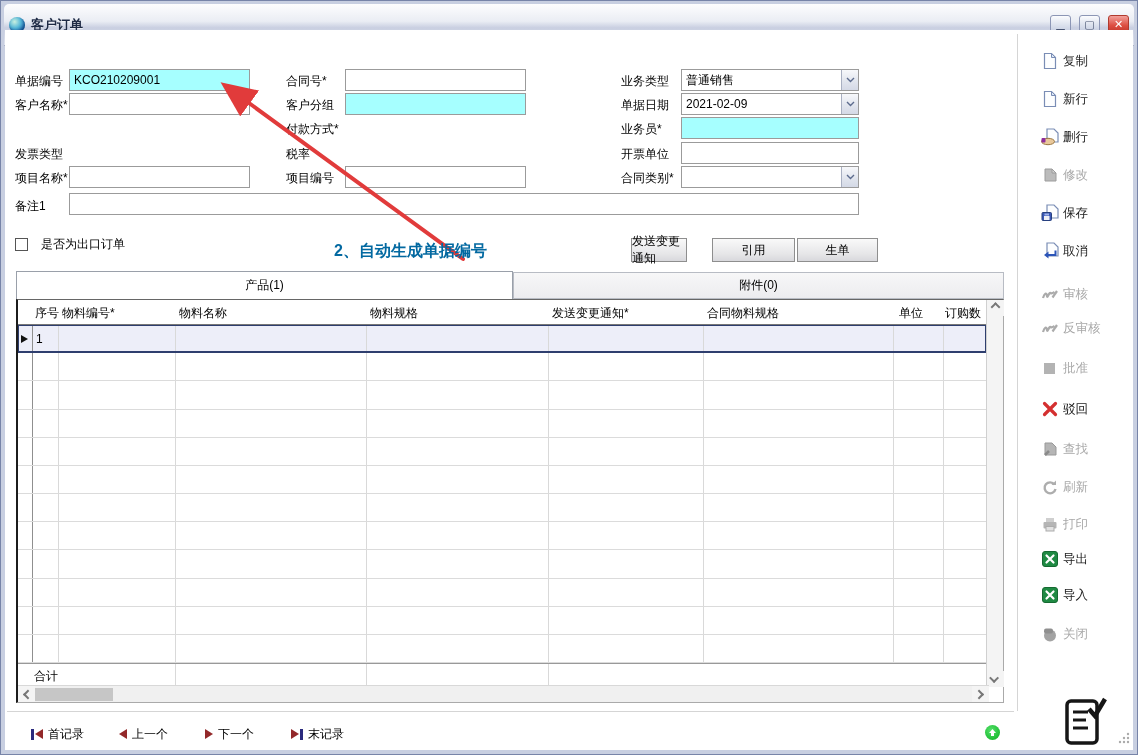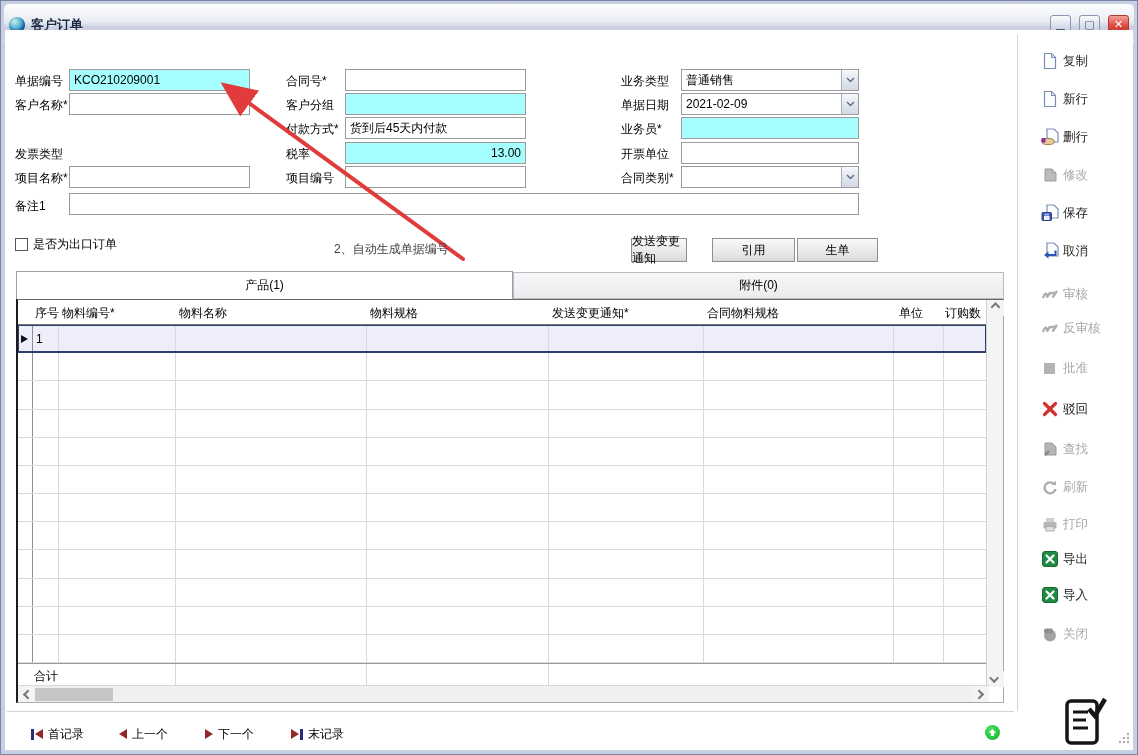--- a/index.html
+++ b/index.html
@@ -32,25 +32,25 @@
   .fld { position:absolute; height:22px; border:1px solid #9B9B9B; background:#fff;
     font-size:12px; padding:0 4px; font-family:inherit; }
   input.fld { outline:none; }
   .cyan { background:#A6FFFF; }
   .combo { display:flex; align-items:center; padding:0; }
   .combo-text { flex:1; padding:0 4px; font-size:12px; }
   .combo-btn { width:17px; height:100%; border-left:1px solid #A9B0C2;
     background:linear-gradient(#F7F8FB,#E0E4ED 60%,#D4D9E6);
     display:flex; align-items:center; justify-content:center; }
 
-  .chk-row { position:absolute; display:flex; align-items:center; gap:5px; }
+  .chk-row { position:absolute; display:flex; align-items:center; gap:13px; }
   .chk { width:13px; height:13px; border:1px solid #555; background:#fff; appearance:none; }
   .chk-lbl { font-size:12px; }
 
-  .annot-text { position:absolute; font-size:12px; color:#404040; white-space:nowrap; }
+  .annot-text { position:absolute; font-size:16px; color:#0369a1; white-space:nowrap;font-weight:bold; }
   .annot-svg { position:absolute; pointer-events:none; }
 
   .xp-btn { position:absolute; height:24px; display:flex; align-items:center; justify-content:center;
     font-size:12px; background:linear-gradient(#F9F9F9,#E6E6E8 68%,#D8D8DC);
     border:1px solid #8E8E8E; }
 
   
   .tab { position:absolute; height:28px; display:flex; align-items:center; justify-content:center;
     font-size:12px; }
   .tab.active { background:#fff; border:1px solid #9AA0AA; border-bottom:none; z-index:2; }
@@ -151,23 +151,21 @@
     <div class="lbl" style="left:10px;top:140px">项目名称*</div>
     <input class="fld" style="left: 64px; top: 136px; width: 181px;" value="">
     <div class="lbl" style="left:10px;top:168px">备注1</div>
     <input class="fld" style="left: 64px; top: 163px; width: 790px;" value="">
 
     <div class="lbl" style="left:281px;top:43px">合同号*</div>
     <input class="fld" style="left: 340px; top: 39px; width: 181px;" value="">
     <div class="lbl" style="left:281px;top:67px">客户分组</div>
     <input class="fld cyan" style="left: 340px; top: 63px; width: 181px;" value="">
     <div class="lbl" style="left:281px;top:91px">付款方式*</div>
-    <input class="fld" style="left: 340px; top: 87px; width: 181px;" value="货到后45天内付款">
     <div class="lbl" style="left:281px;top:116px">税率</div>
-    <input class="fld cyan" style="left: 340px; top: 112px; width: 181px; text-align: right;" value="13.00">
     <div class="lbl" style="left:281px;top:140px">项目编号</div>
     <input class="fld" style="left: 340px; top: 136px; width: 181px;" value="">
 
     <div class="lbl" style="left:616px;top:43px">业务类型</div>
     <div class="fld combo" style="left:676px;top:39px;width:178px">
       <span class="combo-text">普通销售</span>
       <span class="combo-btn">
           <svg width="9" height="6">
             <path d="M1 1 l3.5 3.5 L8 1" stroke="#5D6C8E" stroke-width="1.4" fill="none"></path>
           </svg>

